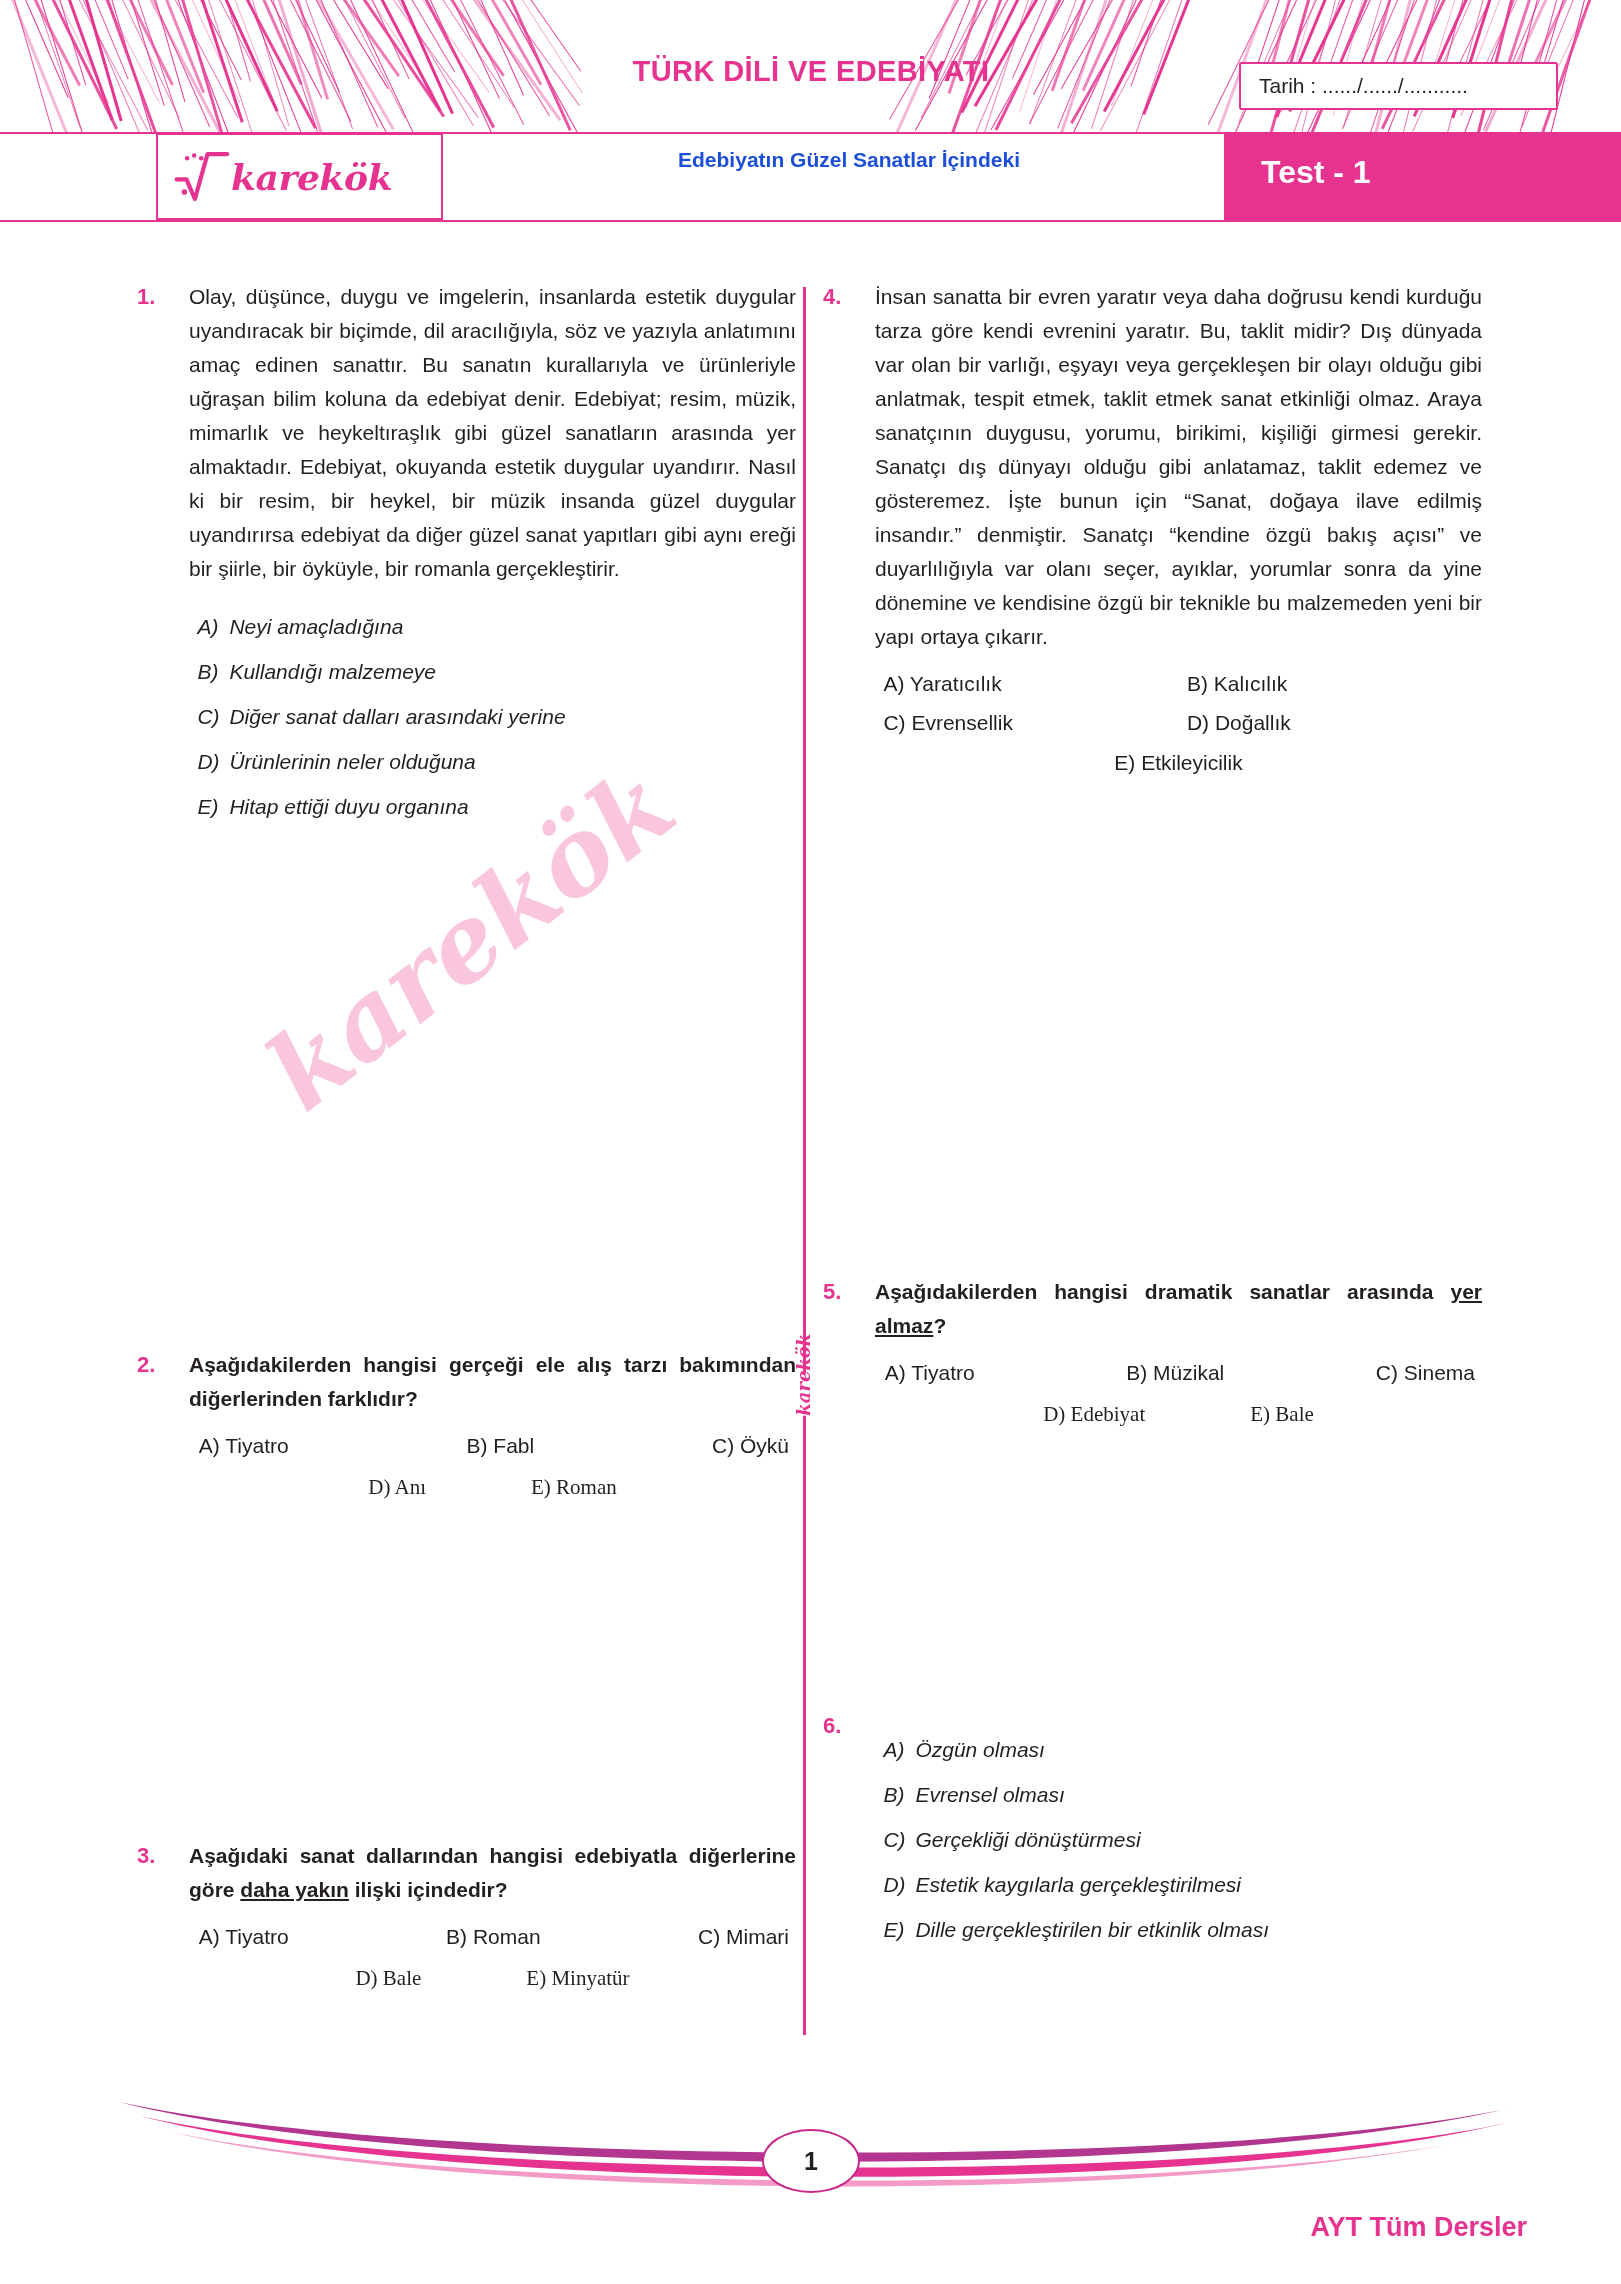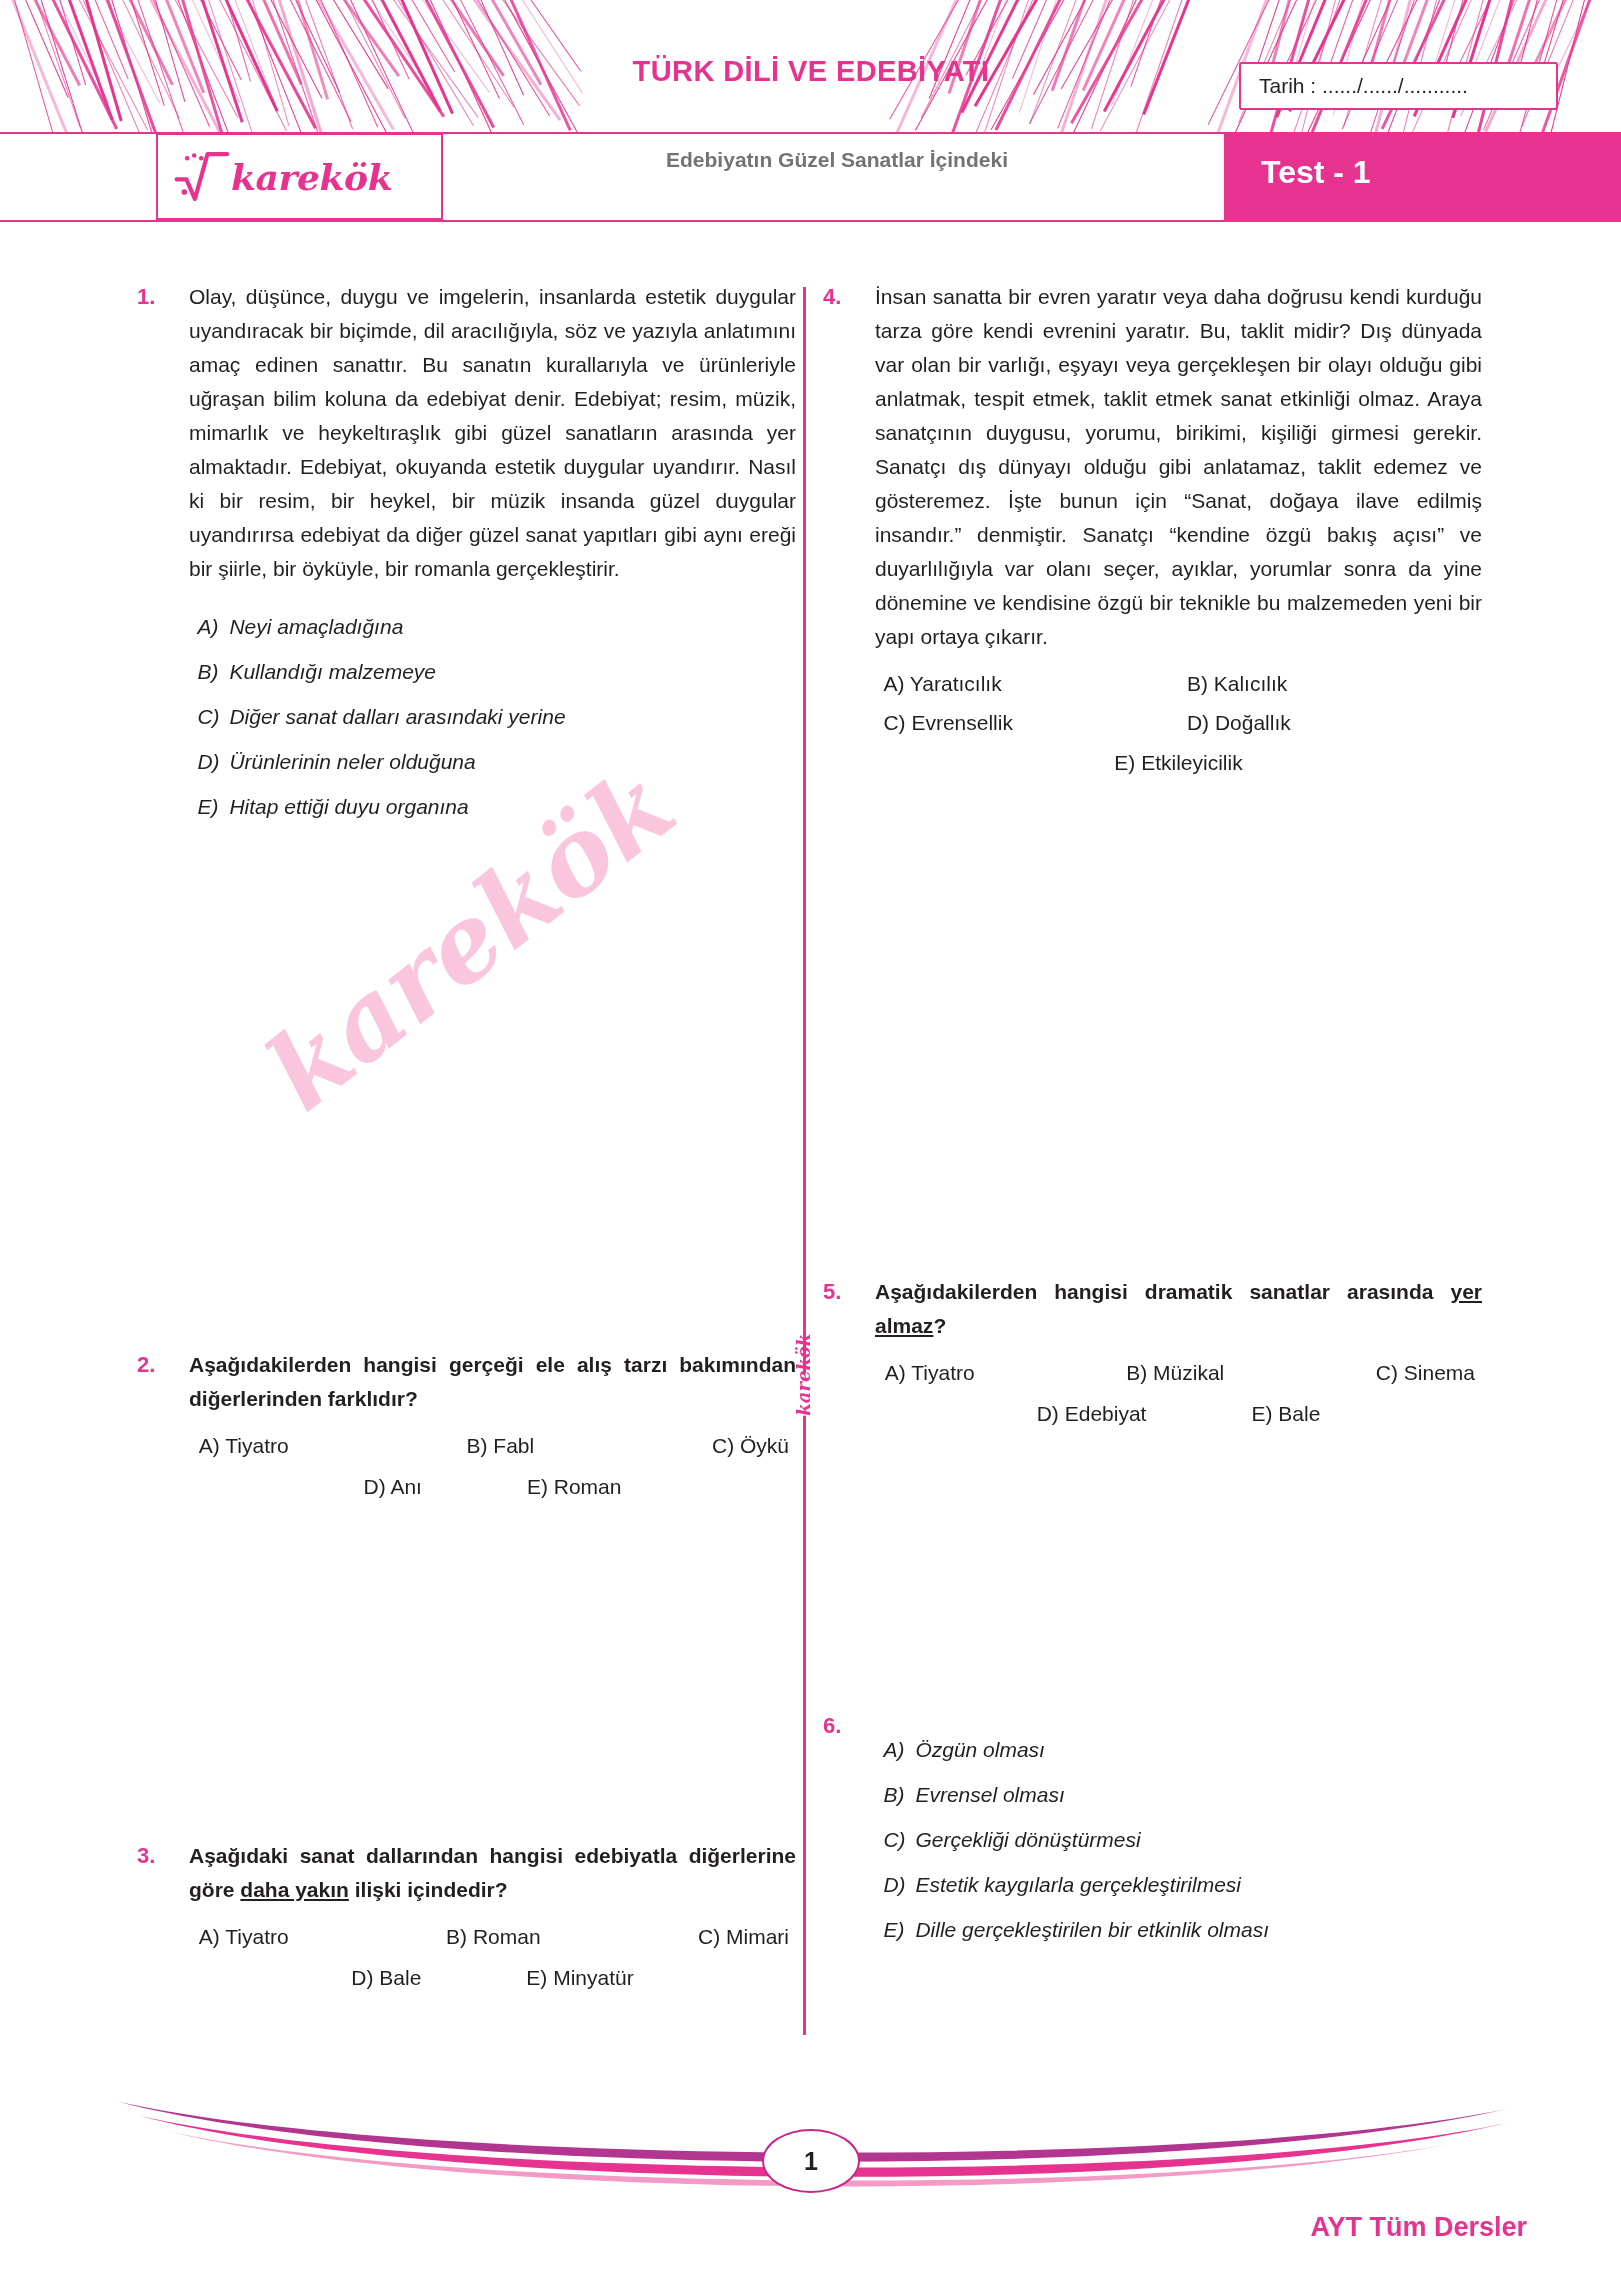--- a/index.html
+++ b/index.html
@@ -116,24 +116,24 @@
     font-style: italic;
     font-weight: bold;
     font-size: 36px;
     color: #e5338f;
     margin-left: 1.4px;
     letter-spacing: -0.4px;
   }
   .hdr-subtitle {
     position: absolute;
     top: 144px;
-    left: 462px;
+    left: 474px;
     width: 750px;
     text-align: center;
-    color: #737373;
+    color: #1d4ed8;
     font-size: 21px;
     font-weight: bold;
     line-height: 32px;
   }
   .test-label {
     position: absolute;
     top: 154px;
     left: 1261px;
     color: #fff;
     font-size: 32px;
@@ -250,20 +250,21 @@
     justify-content: space-between;
     font-size: 21px;
     margin: 18px 7px 0 9.8px;
   }
   .opts-row2 {
     display: flex;
     justify-content: center;
     gap: 105px;
     font-size: 21px;
     margin: 17px 0 0 0;
+    font-family: Liberation Serif, serif;
   }
 
   
   .footer {
     position: absolute;
     left: 0;
     bottom: 0;
     width: 1622px;
     height: 210px;
   }

